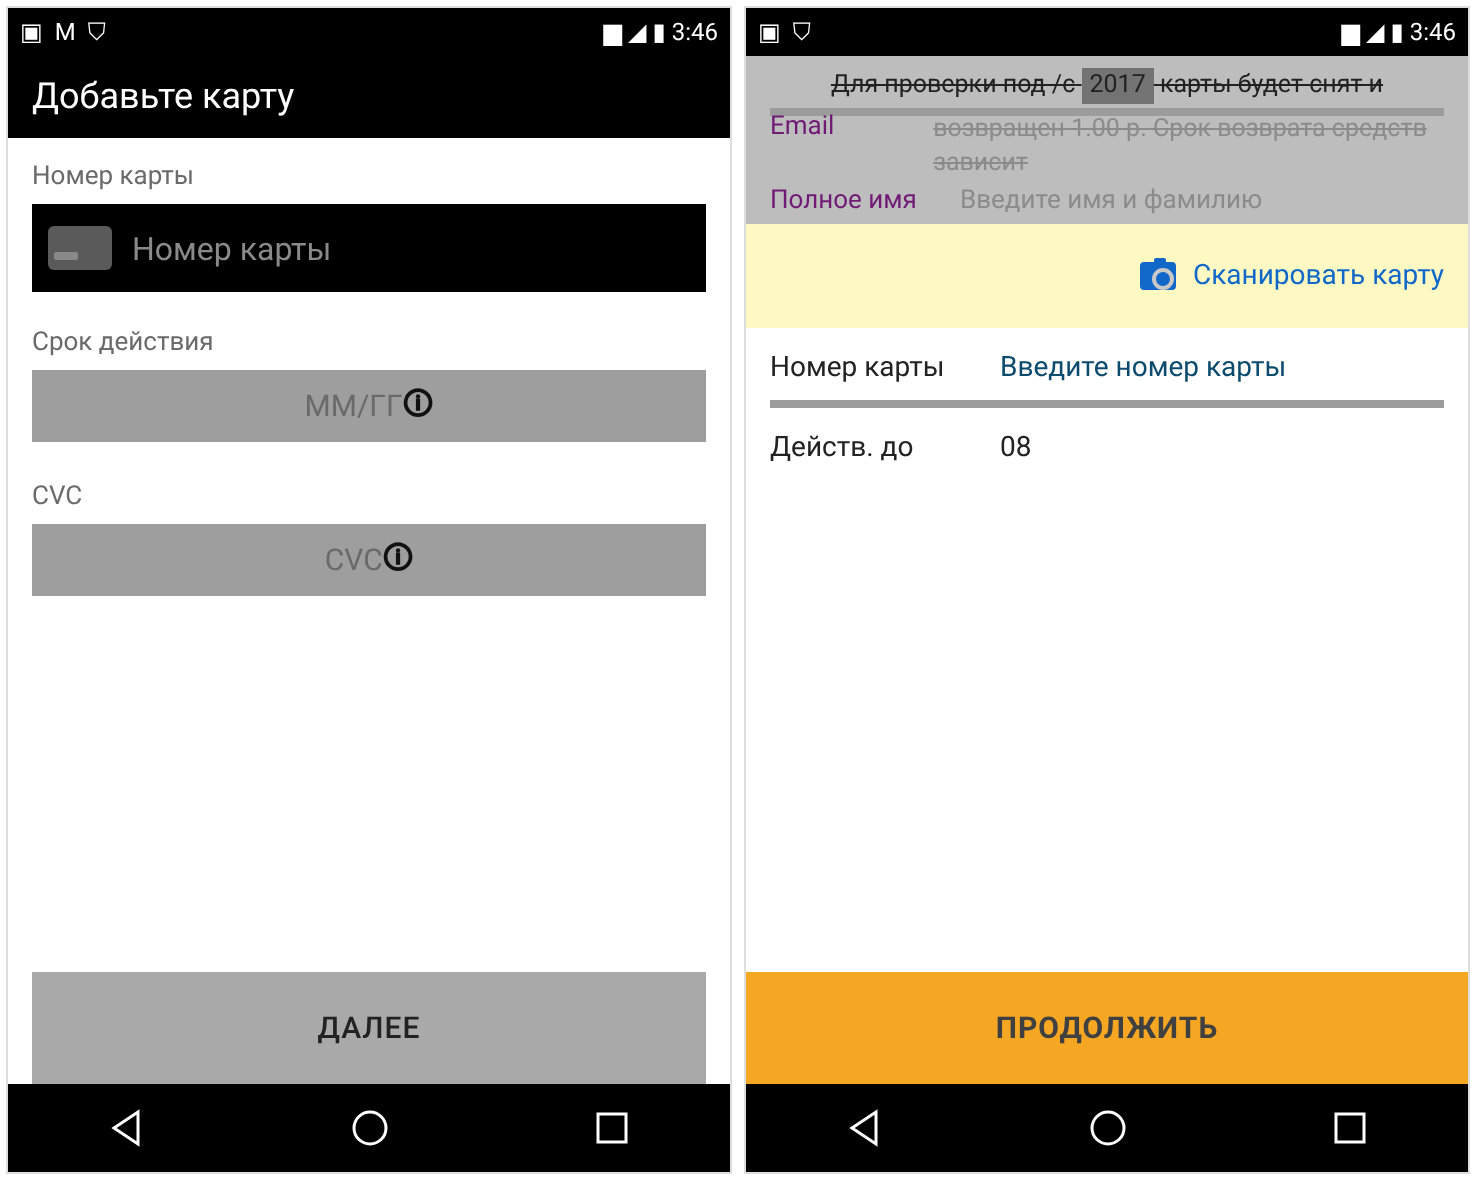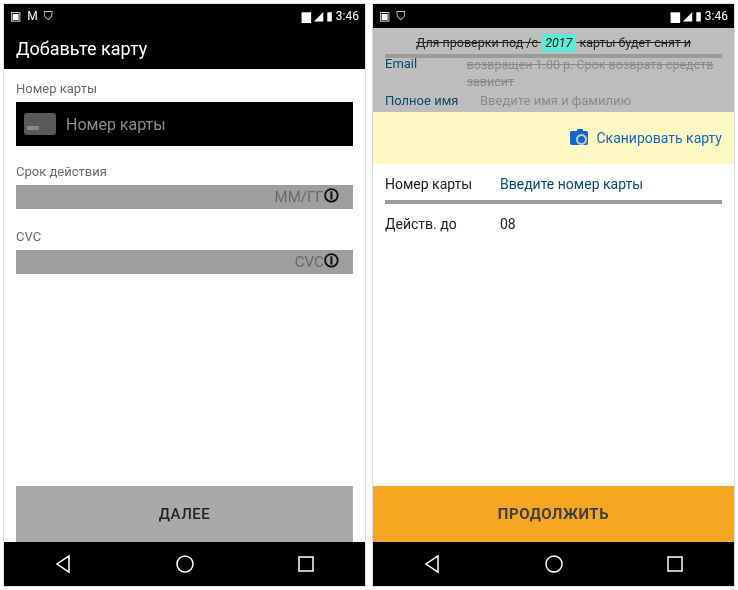--- a/index.html
+++ b/index.html
@@ -60,27 +60,27 @@
     left: 3px; top: 13px;
     width: 12px; height: 4px;
     background: #888;
     border-radius: 1px;
   }
   .card-placeholder { color: #8a8a8a; font-size: 16px; }
   .two-cols { display: flex; gap: 20px; flex-direction: column; }
   .col { flex: 1; }
   .grey-input {
     background: #9e9e9e;
-    height: 24px;
+    height: 36px;
     display: flex;
     align-items: center;
     padding: 0 14px;
     color: #6a6a6a;
     font-size: 15px;
-    justify-content: flex-end;
+    justify-content: center;
   }
   .help-ic { font-weight: bold; font-size: 15px; color: #111; }
   .bottom-btn {
     height: 56px;
     display: flex;
     align-items: center;
     justify-content: center;
     font-size: 15px;
     letter-spacing: 0.5px;
     font-weight: 500;
@@ -106,31 +106,30 @@
   .strike-row {
     color: #222;
     font-size: 12.5px;
     text-align: center;
     text-decoration: line-through;
     line-height: 1.4;
     position: relative;
   }
   .yearbox {
     display: inline-block;
-    background: #5eead4;
+    background: #737373;
     padding: 0 4px;
-    font-style: italic;
   }
   .grey-faint-row {
     display: flex;
     font-size: 13px;
     color: #717171;
     margin-top: 2px;
   }
-  .grey-faint-row .lbl { width: 95px; color: #0c4a6e; }
+  .grey-faint-row .lbl { width: 95px; color: #701a75; }
   .grey-faint-row .ph { color: #8b8b8b; }
   .hr-bar { height: 4px; background: #9c9c9c; margin-top: 2px; }
   .scanrow {
     background: #fef9c3;
     display: flex;
     align-items: center;
     justify-content: flex-end;
     gap: 8px;
     padding: 18px 12px;
     color: #1268c9;

